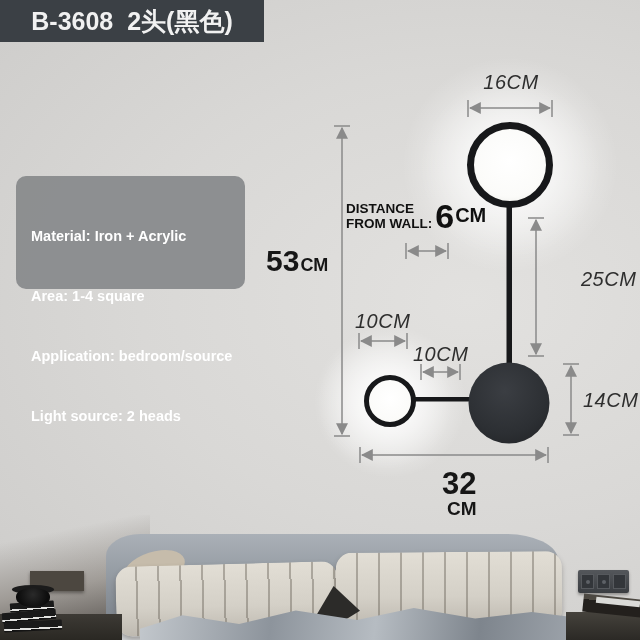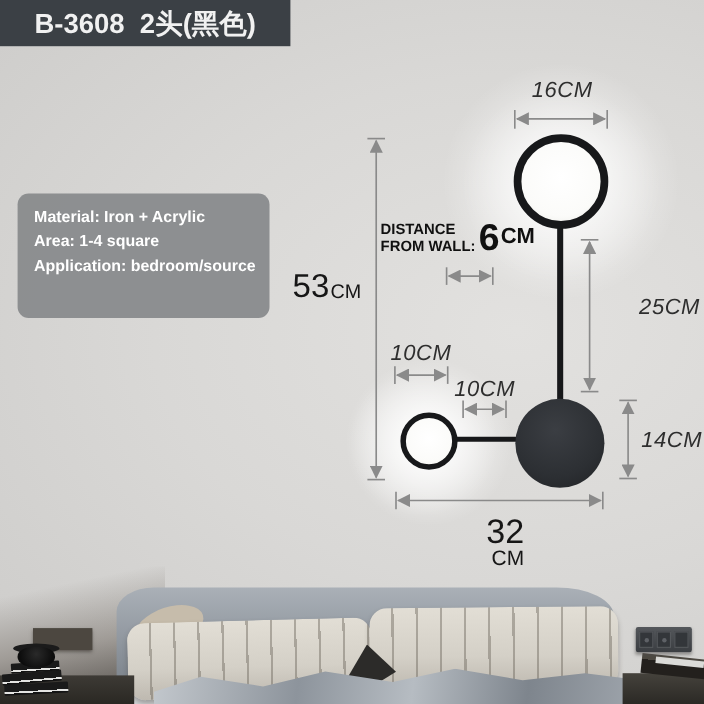--- a/index.html
+++ b/index.html
@@ -12,36 +12,36 @@
   }
   .abs{position:absolute;}
 
   
   .title-box{left:0;top:0;width:264px;height:42px;background:#3b4045;color:#f1f1f1;
     display:flex;align-items:center;justify-content:center;font-size:25px;font-weight:600;white-space:pre;}
 
   
   .specs-box{left:16px;top:176px;width:214px;height:102px;background:rgba(137,139,142,.96);
     border-radius:10px;padding:11px 0 0 15px;box-sizing:content-box;}
-  .specs-box .line{color:#ffffff;font-weight:bold;font-size:14.5px;line-height:22px;white-space:nowrap;}
+  .specs-box .line{color:#ffffff;font-weight:bold;font-size:14.5px;line-height:22px;white-space:nowrap;margin-top:38px;}
 
   
   .glow-top{left:398px;top:53px;width:224px;height:224px;border-radius:50%;
     background:radial-gradient(circle, rgba(255,255,255,.9) 0%, rgba(255,255,255,0) 68%);}
   .glow-small{left:308px;top:326px;width:164px;height:152px;border-radius:50%;
     background:radial-gradient(circle, rgba(255,255,255,.95) 0%, rgba(255,255,255,0) 68%);}
 
   svg.lamp{left:0;top:0;width:640px;height:640px;}
   .dim{stroke:#8a8a8a;stroke-width:1.5;}
   .tick{stroke:#8a8a8a;stroke-width:1.5;}
 
   
   .dimlbl{color:#2e2e2e;font-size:20px;letter-spacing:.5px;white-space:nowrap;font-style:italic;}
   .ctr{transform:translateX(-50%);}
-  .bigrow{display:flex;align-items:flex-end;color:#161616;font-weight:normal;white-space:nowrap;}
+  .bigrow{display:flex;align-items:flex-end;color:#161616;font-weight:bold;white-space:nowrap;}
   .bigrow .num{font-size:30px;line-height:1;}
   .bigrow .unit{font-size:18px;line-height:1;margin:0 0 2px 1px;}
   .wallrow{display:flex;align-items:center;white-space:nowrap;}
   .wallrow .cap{color:#101010;font-weight:bold;font-size:13.5px;line-height:15px;}
   .wallrow .num{font-size:34px;line-height:.9;font-weight:bold;color:#101010;margin-left:3px;}
   .wallrow .unit{font-size:20px;font-weight:bold;color:#101010;margin:0 0 1px 1px;}
 
   
   .wall-shadow-left{left:0;top:515px;width:150px;height:125px;
     background:linear-gradient(168deg, rgba(100,92,84,0) 18%, rgba(100,92,84,.45) 55%, rgba(56,51,46,.85) 96%);}
@@ -213,15 +213,16 @@
   </div>
 
   <div class="abs title-box">
     <span>B-3608  2头(黑色)</span>
   </div>
 
   <div class="abs specs-box">
     <div class="line">Material: Iron + Acrylic</div>
     <div class="line">Area: 1-4 square</div>
     <div class="line">Application: bedroom/source</div>
+    <div class="line">Light source: 2 heads</div>
   </div>
 
 </div>
 
 </body></html>

